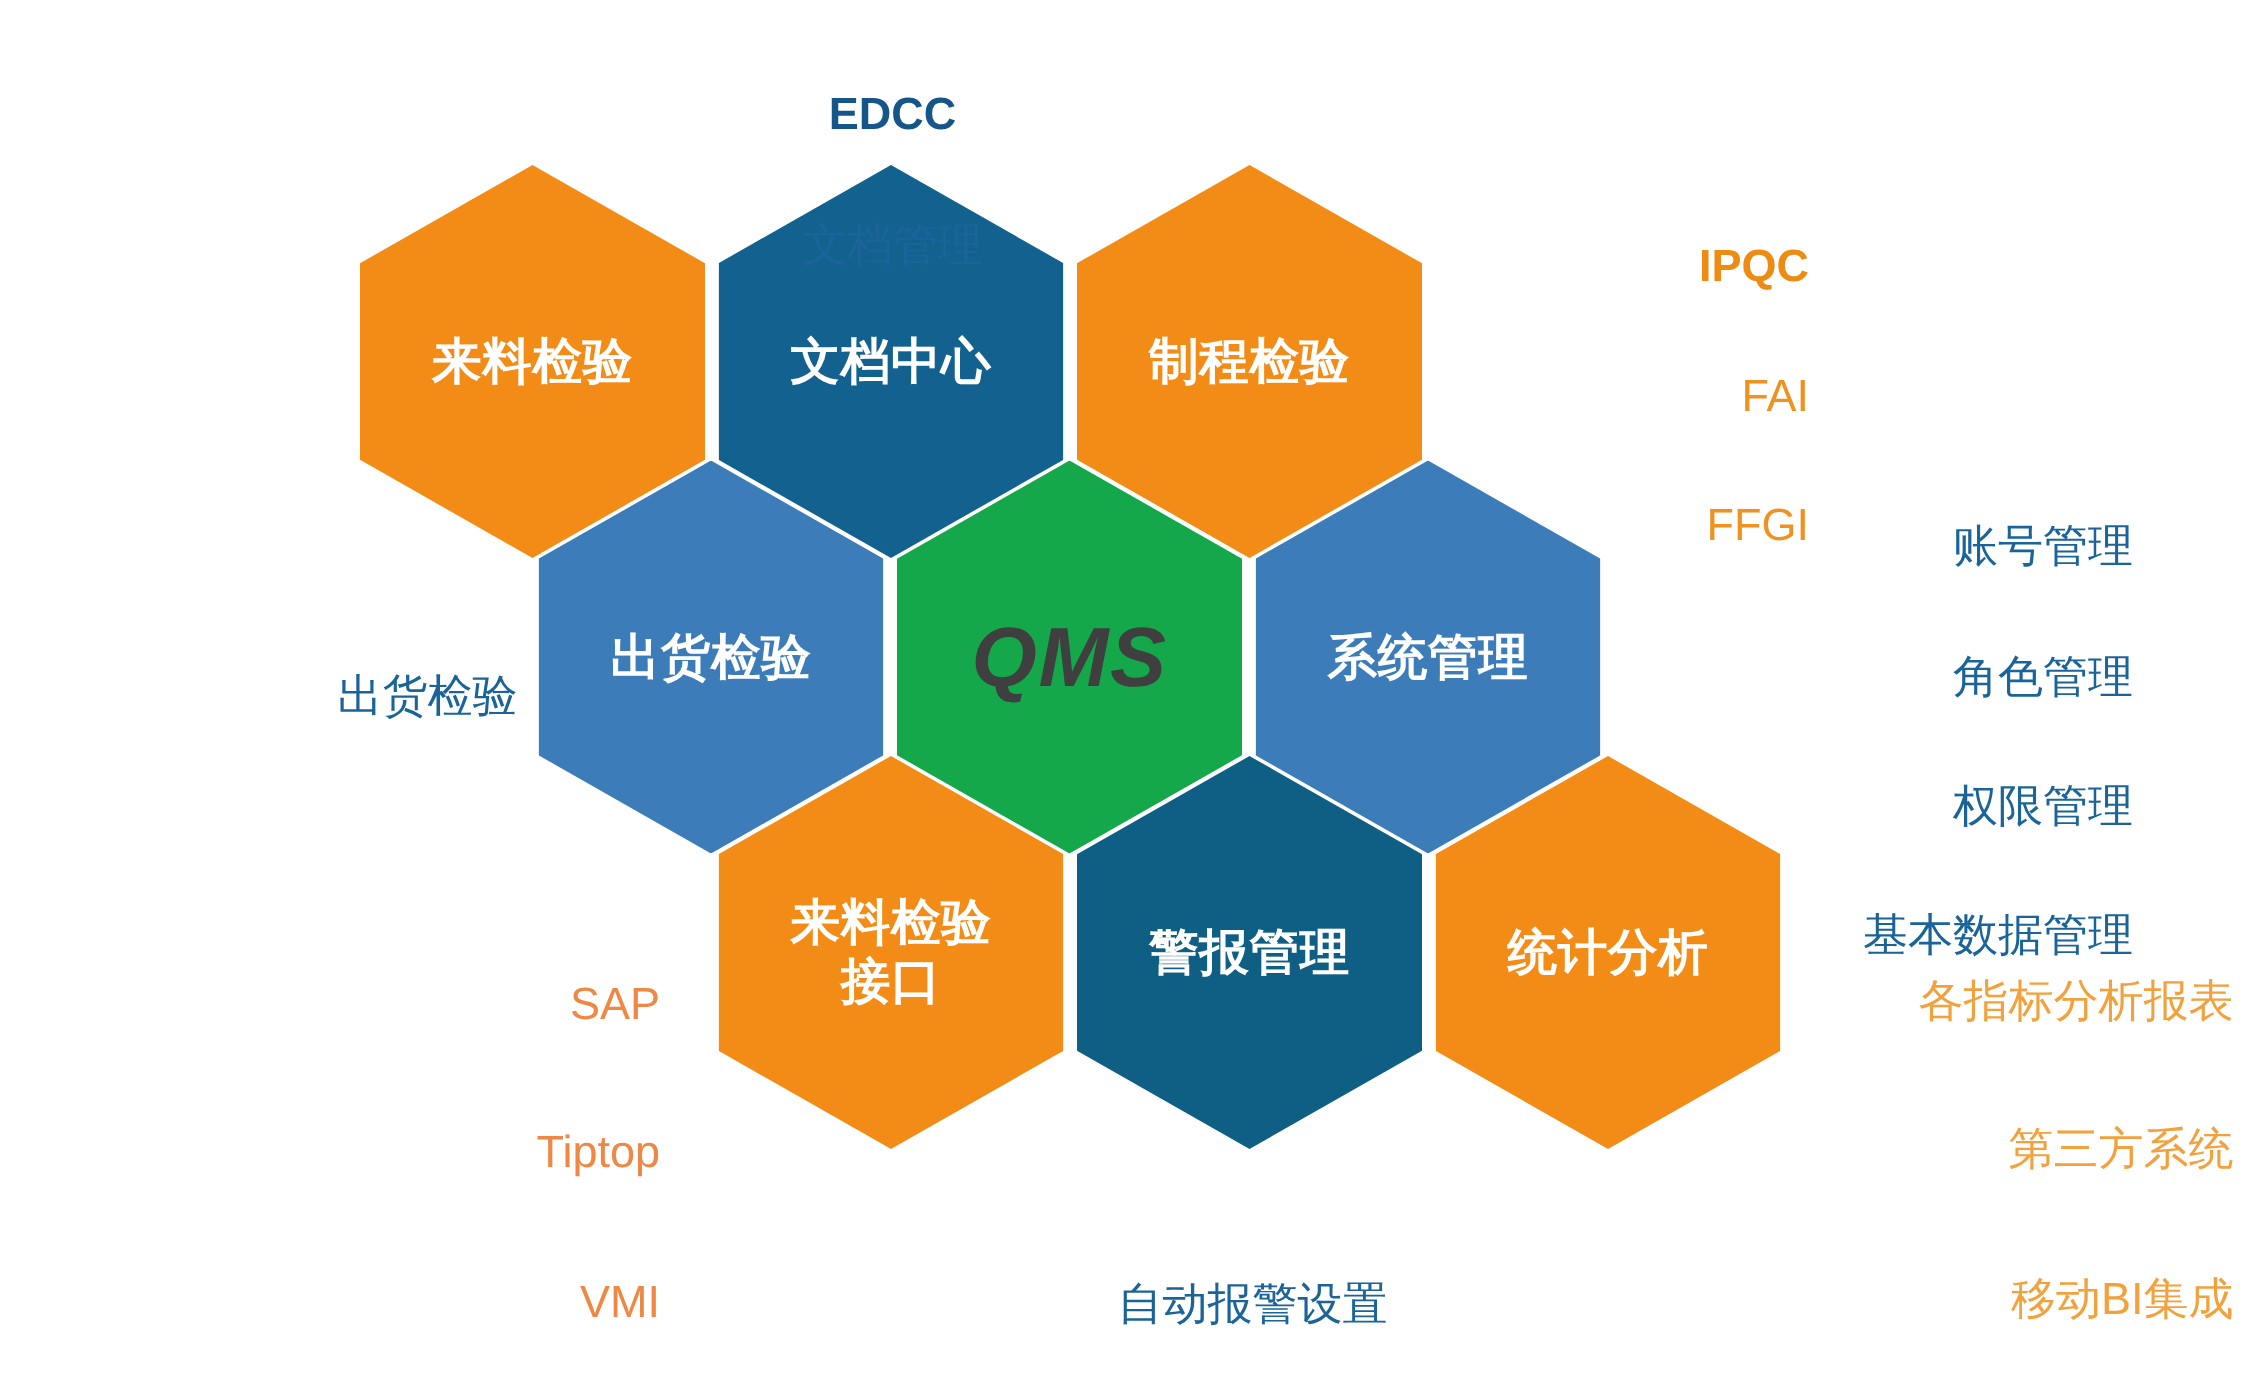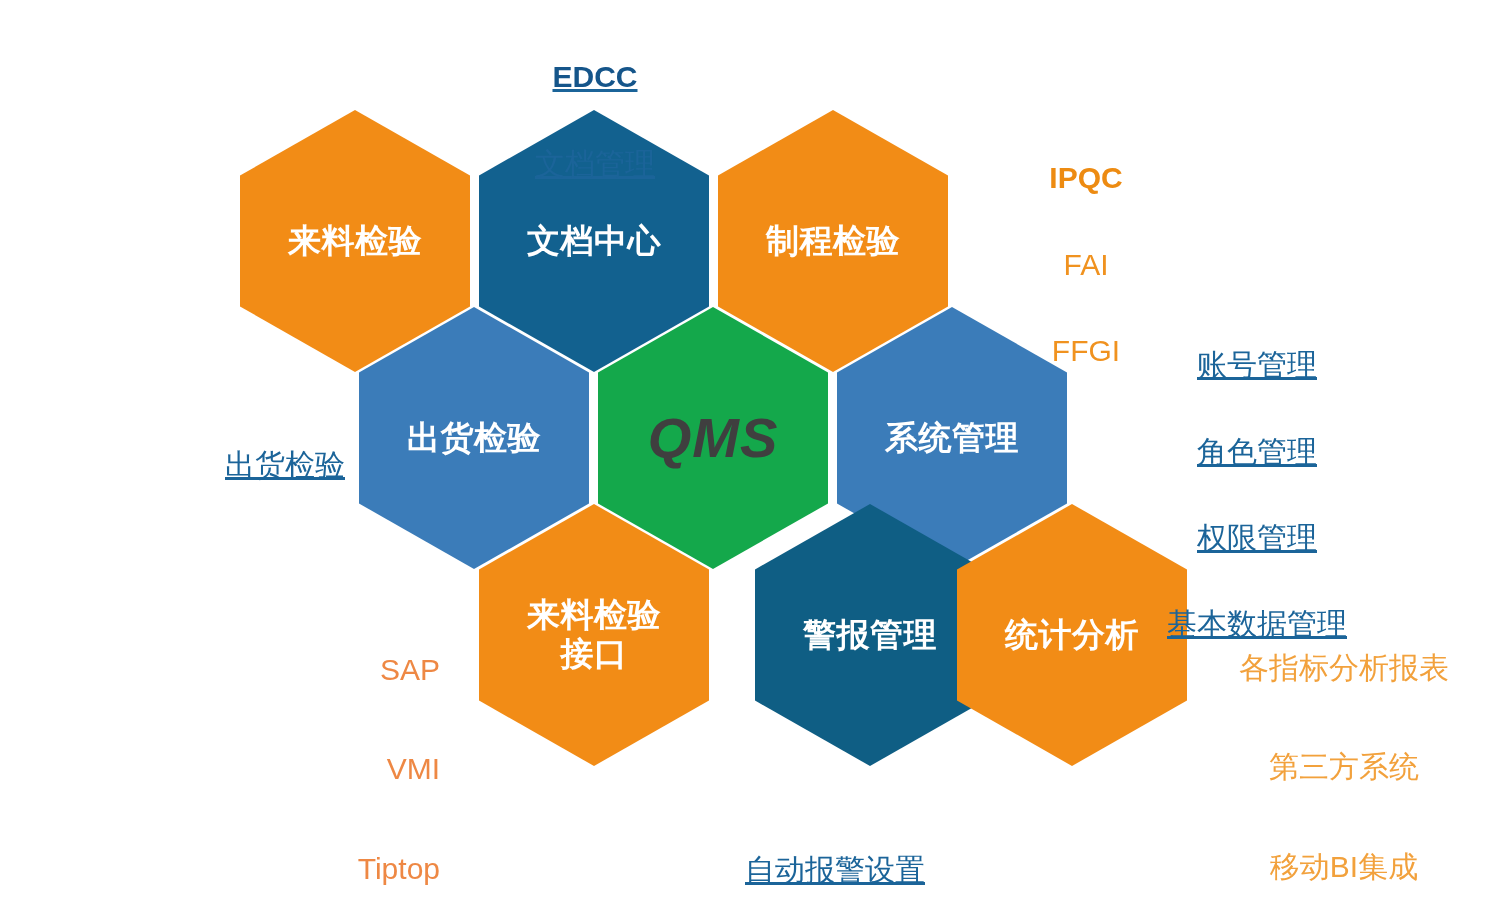--- a/index.html
+++ b/index.html
@@ -54,29 +54,29 @@
     line-height: 1.44;
     white-space: pre-line;
   }
   .note .head {
     display: block;
     font-weight: bold;
   }
   .note .line {
     display: block;
   }
-  .note.blue { color: #1b6499; text-decoration: underline; }
+  .note.blue { color: #1b6499; }
   .note.blue .head { color: #15558a; }
   .note.orange { color: #F0921F; }
   .note.orange .head { color: #ED8B12; }
   .note.salmon { color: #EE8844; }
   .note.peach { color: #F2A13C; }
 
   .align-right { text-align: right; }
-  .align-left  { text-align: center; }
+  .align-left  { text-align: right; }
   .align-center{ text-align: center; }
 </style>
 </head>
 <body>
 
 <div id="stage">
 
   <div class="hex" style="left:240px; top:110px; background:#F28C16;">
     <span class="hex-label">来料检验</span>
   </div>
@@ -99,21 +99,21 @@
 
   <div class="hex" style="left:837px; top:307px; background:#3B7CB9;">
     <span class="hex-label">系统管理</span>
   </div>
 
   <div class="hex" style="left:479px; top:504px; background:#F28C16;">
     <span class="hex-label">来料检验
 接口</span>
   </div>
 
-  <div class="hex" style="left:718px; top:504px; background:#0F5E84;margin-left:37px;">
+  <div class="hex" style="left:718px; top:504px; background:#0F5E84;">
     <span class="hex-label">警报管理</span>
   </div>
 
   <div class="hex" style="left:957px; top:504px; background:#F28C16;">
     <span class="hex-label">统计分析</span>
   </div>
 
 
   <div class="note blue align-center" style="left:455px; top:12px; width:280px; font-size:30px;">
     <span class="head">EDCC</span>
@@ -132,22 +132,22 @@
 
   <div class="note blue align-left" style="left:1092px; top:300px; width:330px; font-size:30px;">
     <span class="line">账号管理</span>
     <span class="line">角色管理</span>
     <span class="line">权限管理</span>
     <span class="line">基本数据管理</span>
   </div>
 
   <div class="note salmon align-right" style="left:300px; top:595px; width:140px; font-size:30px; line-height:1.66;">
     <span class="line">SAP</span>
+    <span class="line">Tiptop</span>
     <span class="line">VMI</span>
-    <span class="line">Tiptop</span>
     
     
   </div>
 
   <div class="note blue align-center" style="left:640px; top:805px; width:390px; font-size:30px;">
     <span class="line">自动报警设置</span>
     
   </div>
 
   <div class="note peach align-left" style="left:1199px; top:593px; width:290px; font-size:30px; line-height:1.66;">

